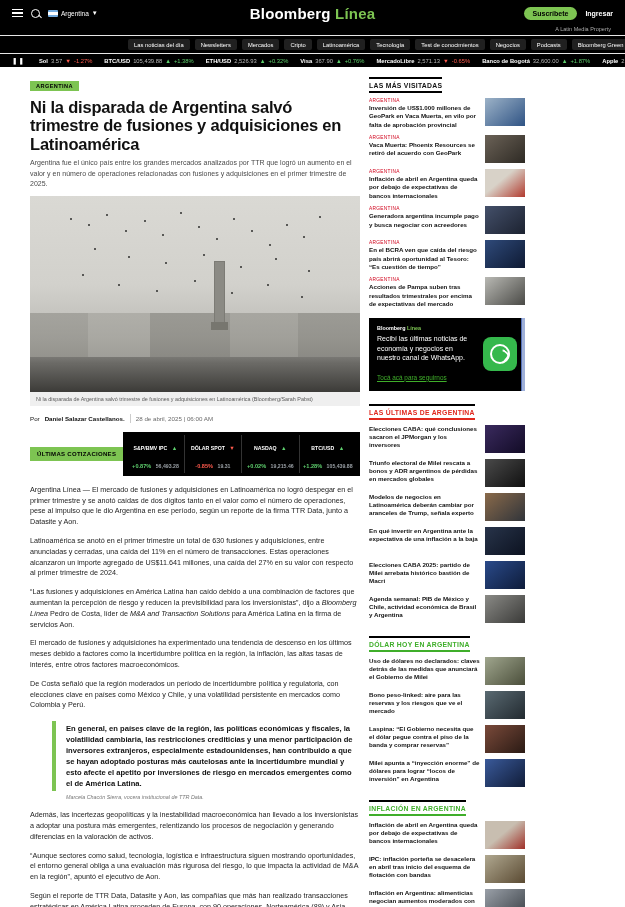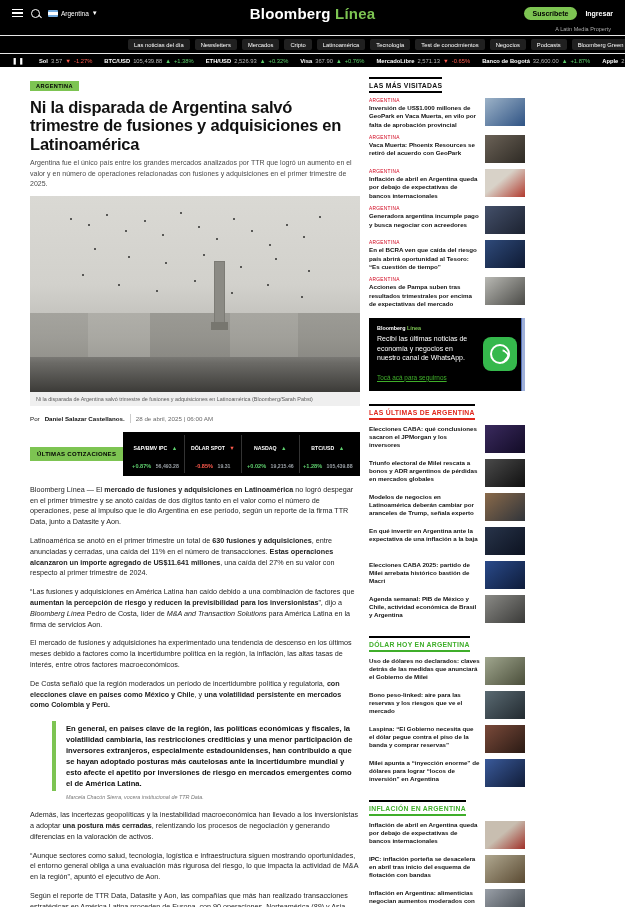--- a/index.html
+++ b/index.html
@@ -6,21 +6,21 @@
     --brand-green:#7dc452;
     --link-green:#3fae2a;
     --alert-red:#e0281e;
     --kicker-red:#d0021b;
     --ver-blue:#5a5fe0;
     --up:#5ecf6d;
     --down:#ff5a4d;
   }
   *{box-sizing:border-box;margin:0;padding:0}
   body{width:625px;height:907px;overflow:hidden;background:#fff;font-family:"Liberation Sans",sans-serif;color:#111}
-  .b{font-weight:bold}
+  .b{font-weight:normal}
   .i{font-style:italic}
   
   header{background:#000;color:#fff}
   .topbar{display:flex;align-items:center;height:26px;padding:0 12px;position:relative}
   .tb-left{display:flex;align-items:center;gap:8px}
   .burger{display:inline-block;width:11px;cursor:pointer}
   .burger span{display:block;height:1.5px;background:#fff;margin:2px 0}
   .search-icon{width:9px;height:9px;border:1.4px solid #fff;border-radius:50%;position:relative;display:inline-block}
   .search-icon::after{content:"";position:absolute;width:4px;height:1.4px;background:#fff;transform:rotate(45deg);right:-3px;bottom:-1px}
   .country{display:flex;align-items:center;gap:3px;font-size:6.5px}
@@ -260,30 +260,30 @@
           </span>
 
           <span class="q-col idx3">
             <span class="lb">BTC/USD</span>
             <span class="pc up"><span>▲</span> <span>+1.28%</span></span>
             <span class="vl">105,439.88</span>
           </span>
         </div>
     </div>
 
-    <p class="p"><span>Bloomberg Línea — El </span><span class="b">mercado de fusiones y adquisiciones en Latinoamérica</span><span> no logró despegar en el primer trimestre y se anotó caídas de dos dígitos tanto en el valor como el número de operaciones, pese al impulso que le dio Argentina en ese período, según un reporte de la firma TTR Data, junto a Datasite y Aon.</span></p>
+    <p class="p"><span>Argentina Línea — El </span><span class="b">mercado de fusiones y adquisiciones en Latinoamérica</span><span> no logró despegar en el primer trimestre y se anotó caídas de dos dígitos tanto en el valor como el número de operaciones, pese al impulso que le dio Argentina en ese período, según un reporte de la firma TTR Data, junto a Datasite y Aon.</span></p>
     <p class="p"><span>Latinoamérica se anotó en el primer trimestre un total de </span><span class="b">630 fusiones y adquisiciones</span><span>, entre anunciadas y cerradas, una caída del 11% en el número de transacciones. </span><span class="b">Estas operaciones alcanzaron un importe agregado de US$11.641 millones</span><span>, una caída del 27% en su valor con respecto al primer trimestre de 2024.</span></p>
     <p class="p"><span>“Las fusiones y adquisiciones en América Latina han caído debido a una combinación de factores que </span><span class="b">aumentan la percepción de riesgo y reducen la previsibilidad para los inversionistas</span><span>”, dijo a </span><span class="i">Bloomberg Línea</span><span> Pedro de Costa, líder de </span><span class="i">M&amp;A and Transaction Solutions</span><span> para América Latina en la firma de servicios Aon.</span></p>
     <p class="p"><span>El mercado de fusiones y adquisiciones ha experimentado una tendencia de descenso en los últimos meses debido a factores como la incertidumbre política en la región, la inflación, las altas tasas de interés, entre otros factores macroeconómicos.</span></p>
     <p class="p"><span>De Costa señaló que la región moderados un período de incertidumbre política y regulatoria, </span><span class="b">con elecciones clave en países como México y Chile</span><span>, y </span><span class="b">una volatilidad persistente en mercados como Colombia y Perú.</span></p>
 
     <blockquote>En general, en países clave de la región, las políticas económicas y fiscales, la volatilidad cambiaria, las restricciones crediticias y una menor participación de inversores extranjeros, especialmente estadounidenses, han contribuido a que se hayan adoptado posturas más cautelosas ante la incertidumbre mundial y esto afecte el apetito por inversiones de riesgo en mercados emergentes como el de América Latina.</blockquote>
     <div class="attrib">Marcela Chacón Sierra, vocera institucional de TTR Data.</div>
 
-    <p class="p"><span>Además, las incertezas geopolíticas y la inestabilidad macroeconómica han llevado a los inversionistas a adoptar </span><span class="b">una postura más cerradas</span><span>, relentizando los procesos de negociación y generando diferencias en la valoración de activos.</span></p>
+    <p class="p"><span>Además, las incertezas geopolíticas y la inestabilidad macroeconómica han llevado a los inversionistas a adoptar </span><span class="b">una postura más emergentes</span><span>, relentizando los procesos de negociación y generando diferencias en la valoración de activos.</span></p>
     <p class="p"><span>“Aunque sectores como salud, tecnología, logística e infraestructura siguen mostrando oportunidades, el entorno general obliga a una evaluación más rigurosa del riesgo, lo que impacta la actividad de M&amp;A en la región”, apuntó el ejecutivo de Aon.</span></p>
     <p class="p"><span>Según el reporte de TTR Data, Datasite y Aon, las compañías que más han realizado transacciones estratégicas en América Latina proceden de Europa, con 90 operaciones, Norteamérica (89) y Asia (22).</span></p>
     
     
 
     
     
   </main>
 
   <aside>

